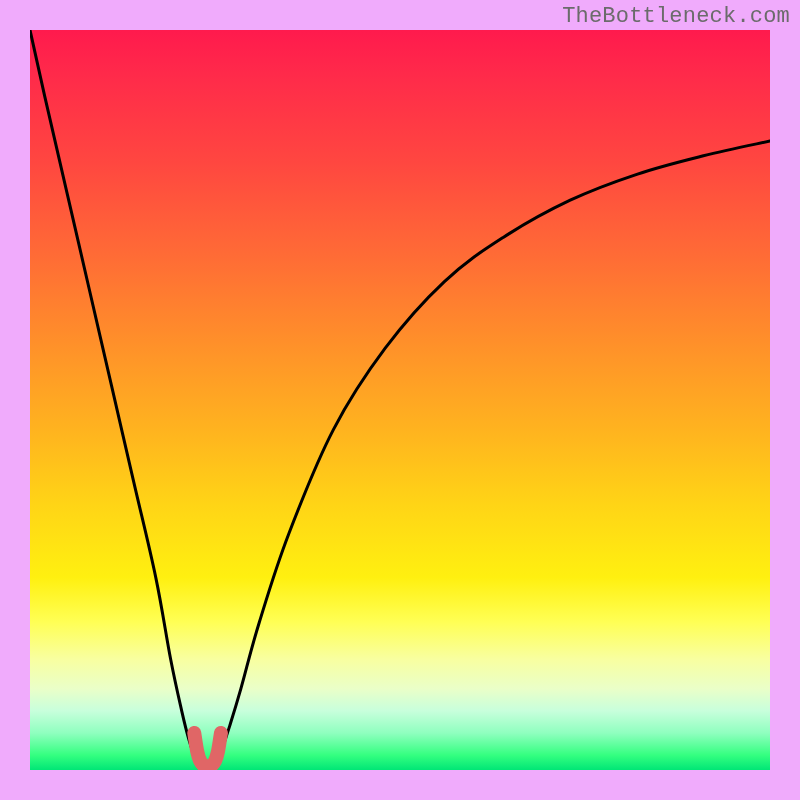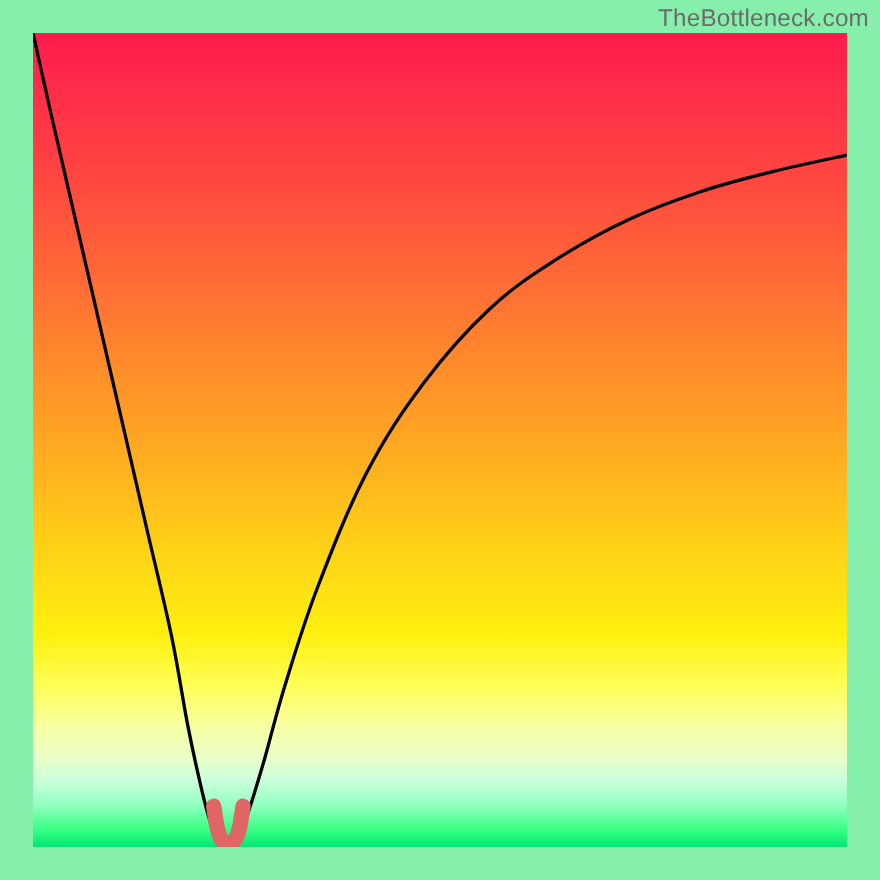--- a/index.html
+++ b/index.html
@@ -1,21 +1,22 @@
 <!DOCTYPE html>
 <html><head>
 <meta charset="utf-8">
 <style>
   * { margin: 0; padding: 0; box-sizing: border-box; }
   html, body { width: 800px; height: 800px; overflow: hidden; background: #000; font-family: Arial, Helvetica, sans-serif; }
   .frame {
     position: absolute;
     left: 0; top: 0;
     width: 800px; height: 800px;
-    background: #86efac;
+    background: #f0abfc;
+    font-family: Liberation Mono, monospace;
   }
   .plot-area {
     position: absolute;
     left: 30px; top: 30px;
     width: 740px; height: 740px;
     overflow: hidden;
   }
   .gradient {
     position: absolute;
     left: 0; top: 0; right: 0; bottom: 0;

